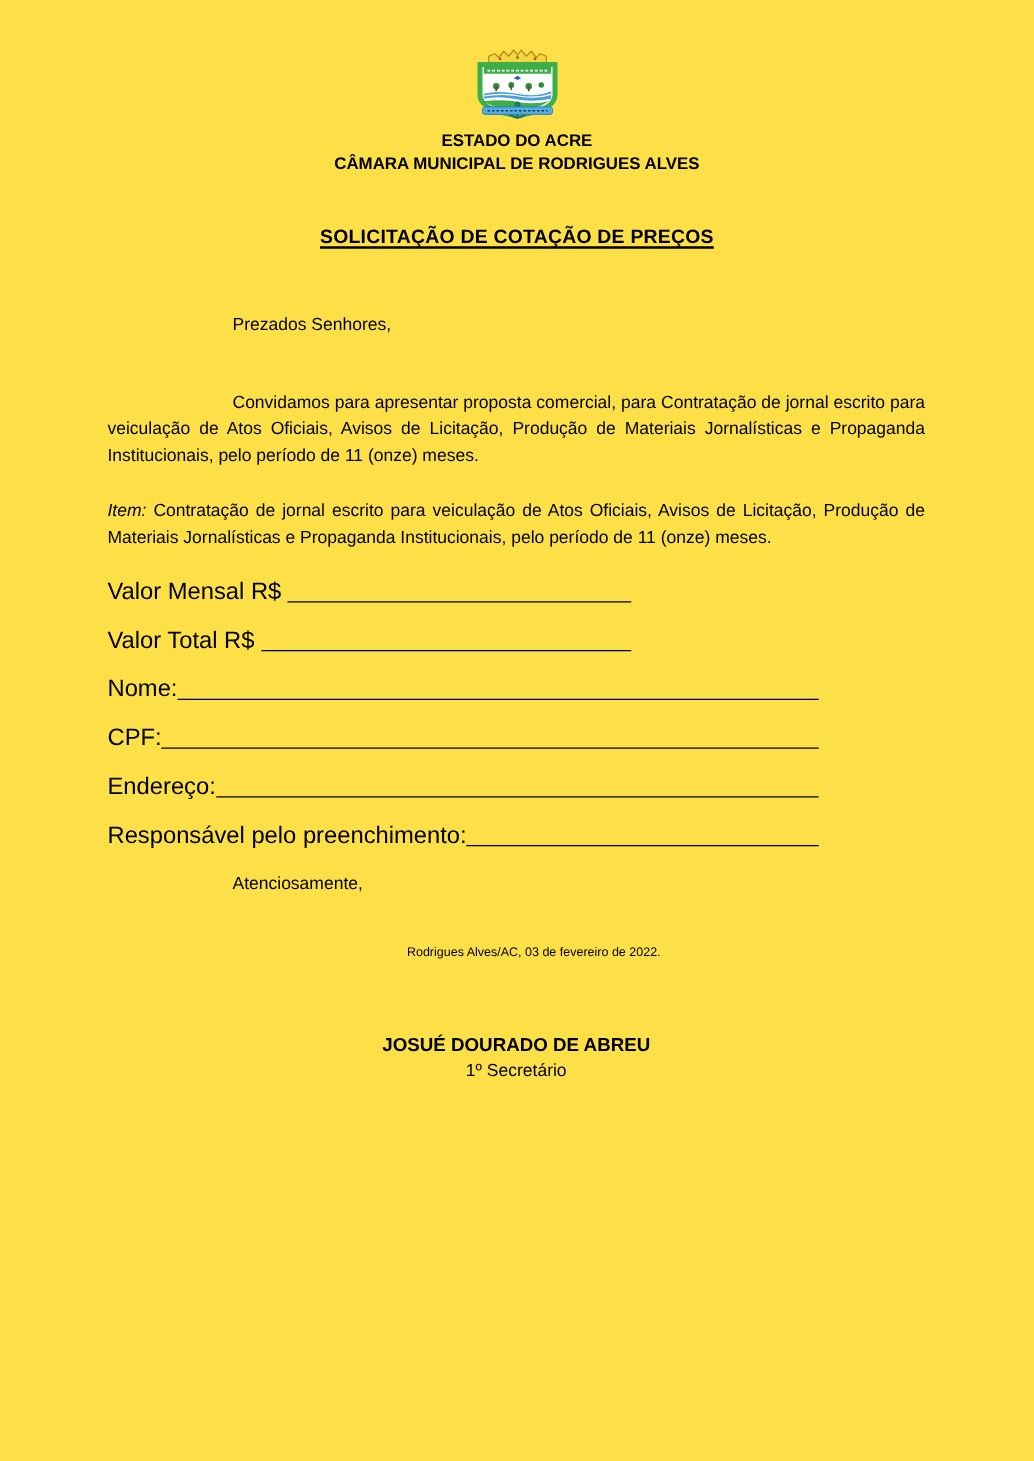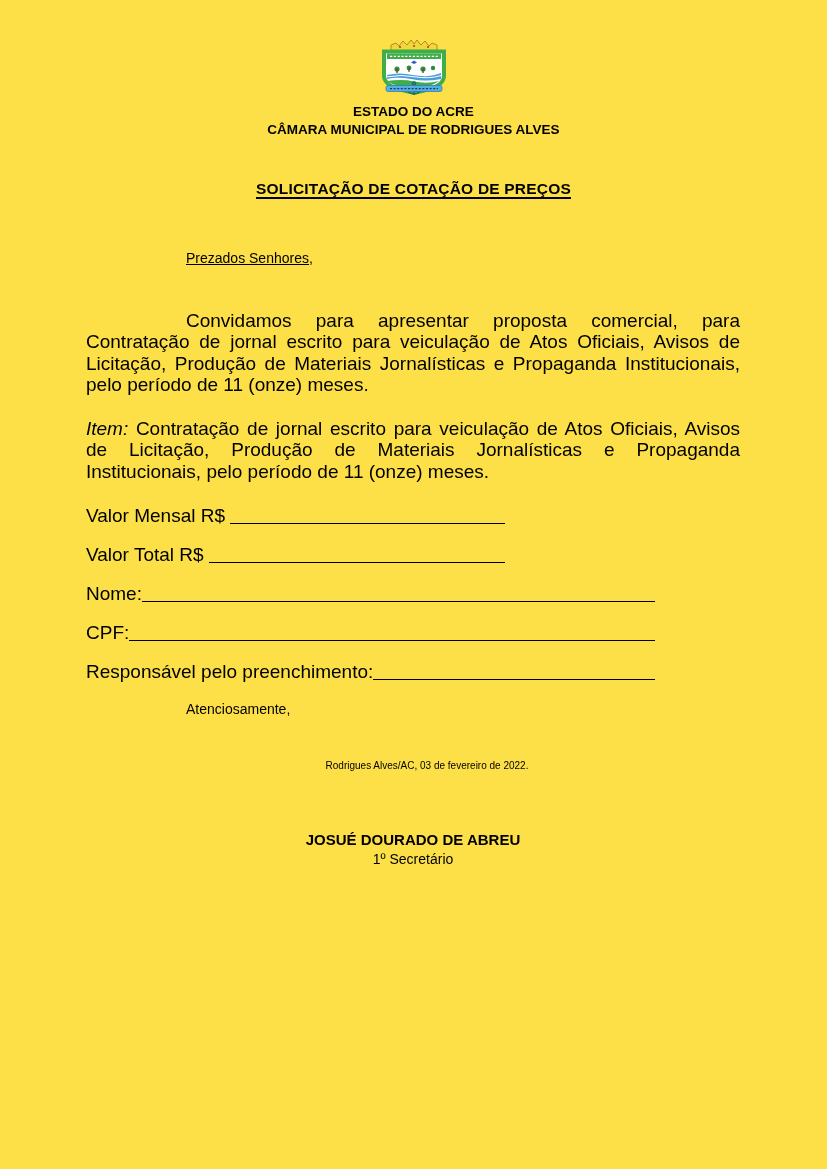--- a/index.html
+++ b/index.html
@@ -33,25 +33,24 @@
     text-decoration: underline;
     text-decoration-thickness: 1.5px;
     text-underline-offset: 3px;
   }
 
   
   .salutation {
     margin-top: 52px;
     font-size: 14px;
     padding-left: 100px;
-    text-decoration: underline;
   }
   .para {
     margin-top: 44px;
-    font-size: 19px;
+    font-size: 14px;
     line-height: 21.3px;
     text-align: justify;
   }
   .para.indent { text-indent: 100px; }
   .para.item-para { margin-top: 23px; }
   .item-label { font-style: italic; }
 
   
   .fields { margin-top: 24px; }
   .field-row {
@@ -169,20 +168,24 @@
       <div class="field-row w-long">
         <span class="field-label">Nome:</span>
         <span class="field-line"></span>
       </div>
 
       <div class="field-row w-long">
         <span class="field-label">CPF:</span>
         <span class="field-line"></span>
       </div>
 
+      <div class="field-row w-long">
+        <span class="field-label">Endereço:</span>
+        <span class="field-line"></span>
+      </div>
 
       <div class="field-row w-long">
         <span class="field-label">Responsável pelo preenchimento:</span>
         <span class="field-line"></span>
       </div>
 
     </div>
 
     <div class="closing">Atenciosamente,</div>
 

